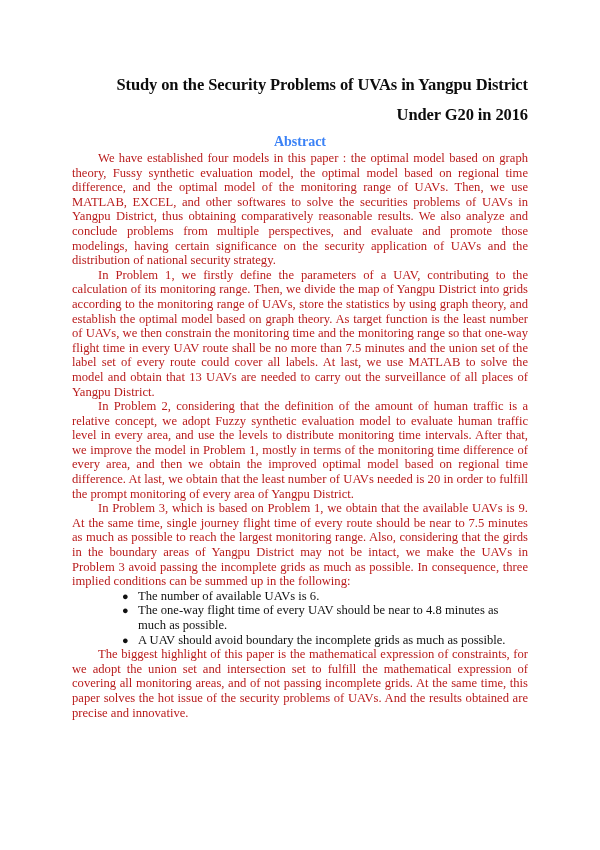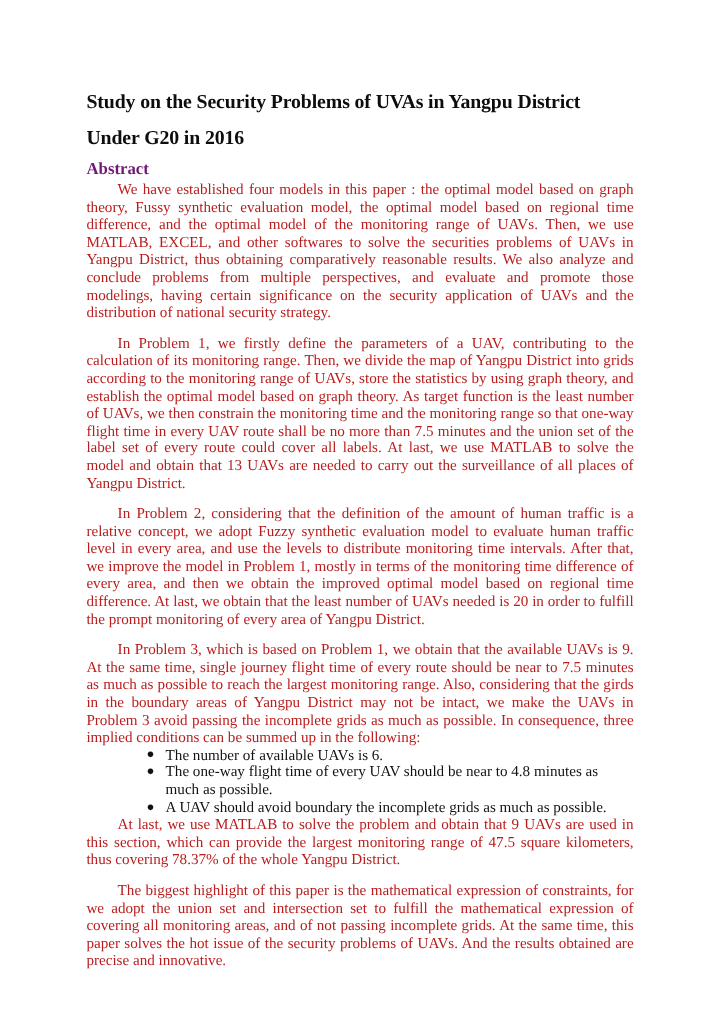--- a/index.html
+++ b/index.html
@@ -27,54 +27,53 @@
   .content {
     position: absolute;
     left: 72px;
     top: 0;
     width: 456px;
   }
 
   
   .title-block {
     margin-top: 70px;
-    text-align: left;
+    text-align: right;
   }
   .title-line {
     font-size: 16.5px;
     font-weight: bold;
     line-height: 30px;
     letter-spacing: -0.1px;
     color: #0d0d0d;
     white-space: nowrap;
   }
 
   
   .abstract-heading {
-    text-align: left;
+    text-align: center;
     font-size: 14px;
     font-weight: bold;
     line-height: 18px;
     margin-top: 3px;
-    color: #701a75;
+    color: #3b82f6;
   }
 
   
   .para {
     font-size: 12.6px;
     line-height: 14.6px;
     text-align: justify;
     text-justify: inter-word;
     text-indent: 26px;
     margin: 0;
     color: #b91c1c;
     hyphens: none;
   }
   .para.gap {
-    margin-top: 11px;
   }
   .para.tight {
     margin-top: 0;
   }
 
   
   .bullets {
     list-style: none;
     margin: 0;
     padding: 0;
@@ -123,18 +122,17 @@
       <li class="bullet-item">
         <span class="dot">●</span>
         <span>The one-way flight time of every UAV should be near to 4.8 minutes as much as possible.</span>
       </li>
       <li class="bullet-item">
         <span class="dot">●</span>
         <span>A UAV should avoid boundary the incomplete grids as much as possible.</span>
       </li>
     </ul>
 
-    <p class="para tight">At last, we use MATLAB to solve the problem and obtain that 9 UAVs are used in this section, which can provide the largest monitoring range of 47.5 square kilometers, thus covering 78.37% of the whole Yangpu District.</p>
 
     <p class="para gap">The biggest highlight of this paper is the mathematical expression of constraints, for we adopt the union set and intersection set to fulfill the mathematical expression of covering all monitoring areas, and of not passing incomplete grids. At the same time, this paper solves the hot issue of the security problems of UAVs. And the results obtained are precise and innovative.</p>
 
   </div>
 </div>
 
 </body></html>

